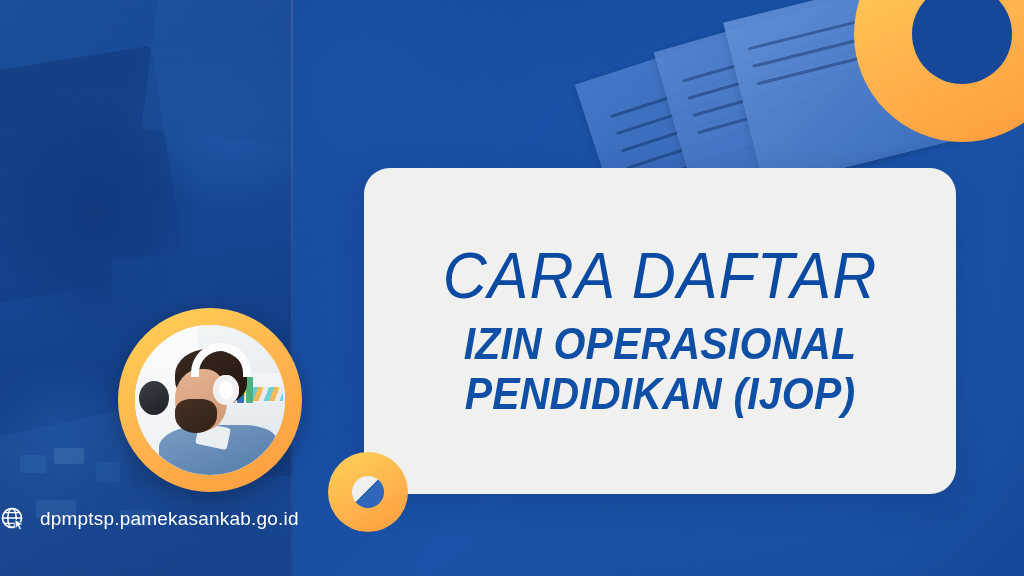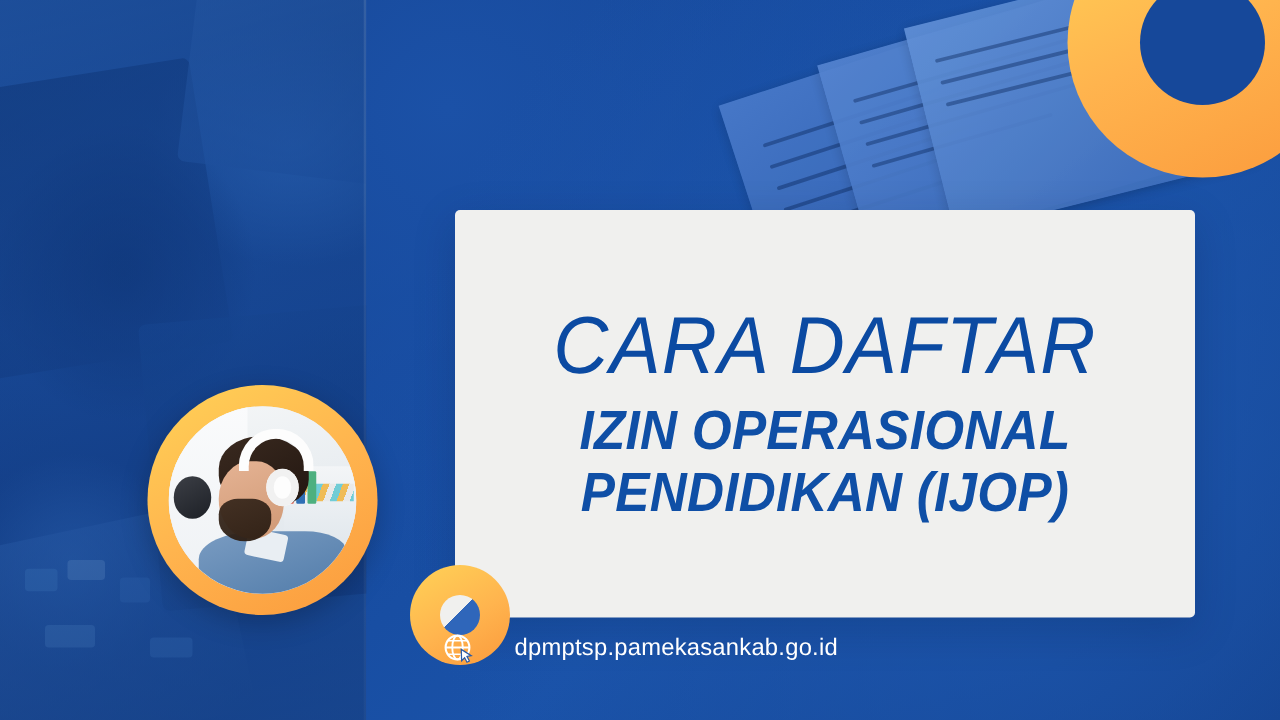--- a/index.html
+++ b/index.html
@@ -105,36 +105,36 @@
     box-sizing:border-box;}
   .pi-hpcup{position:absolute;left:78px;top:50px;width:26px;height:30px;
     border-radius:50%;background:#fdfdfd;box-shadow:inset 0 0 0 6px #f1f1f1;}
   .pi-shirt{position:absolute;left:24px;top:100px;width:118px;height:56px;
     border-radius:40% 28% 0 0;background:linear-gradient(160deg,#7a9cc2,#4f7aa8);}
   .pi-collar{position:absolute;left:62px;top:100px;width:32px;height:22px;
     background:#e9eef3;transform:rotate(12deg);border-radius:3px;}
 
   
   .card{position:absolute;left:364px;top:168px;width:592px;height:326px;
-    background:#f0f0ee;border-radius:4px;box-shadow:0 10px 34px rgba(5,25,65,.20);}
+    background:#f0f0ee;border-radius:26px;box-shadow:0 10px 34px rgba(5,25,65,.20);}
   .card-body{position:absolute;inset:0;display:flex;flex-direction:column;
     align-items:center;justify-content:center;}
 
   .t-cara{font-size:61px;line-height:1;font-weight:500;font-style:italic;
     color:#0b4aa2;letter-spacing:1px;margin:0 0 16px 0;
     transform:scaleY(1.06);font-stretch:condensed;}
   .t-l2,.t-l3{font-size:41px;line-height:1.05;font-weight:bold;font-style:italic;
     color:#0f4fa6;letter-spacing:.2px;margin:0;transform:scaleY(1.08);}
   .t-l3{margin-top:6px;}
   .t-l4{font-size:22px;font-weight:bold;font-style:italic;color:#1355ab;
     letter-spacing:2.2px;margin:24px 0 0 0;}
 
   
   .url-row{position:absolute;left:0;right:0;top:506px;display:flex;
-    align-items:center;justify-content:center;gap:32px;}
+    align-items:center;justify-content:flex-start;gap:14px;}
   .globe{width:26px;height:26px;display:block;}
   .url-text{font-size:19px;color:#ffffff;letter-spacing:.2px;}
 
   
   .logo{position:absolute;left:48px;top:62px;width:160px;height:72px;}
   .logo-glow{position:absolute;left:-8px;top:6px;width:176px;height:60px;
     border-radius:50%;background:radial-gradient(ellipse at center,
       rgba(255,255,255,.55) 0%,rgba(200,230,255,.22) 55%,rgba(255,255,255,0) 75%);}
   .logo-word{position:absolute;left:0;top:14px;font-size:42px;font-weight:bold;
     letter-spacing:-2px;line-height:1;}

